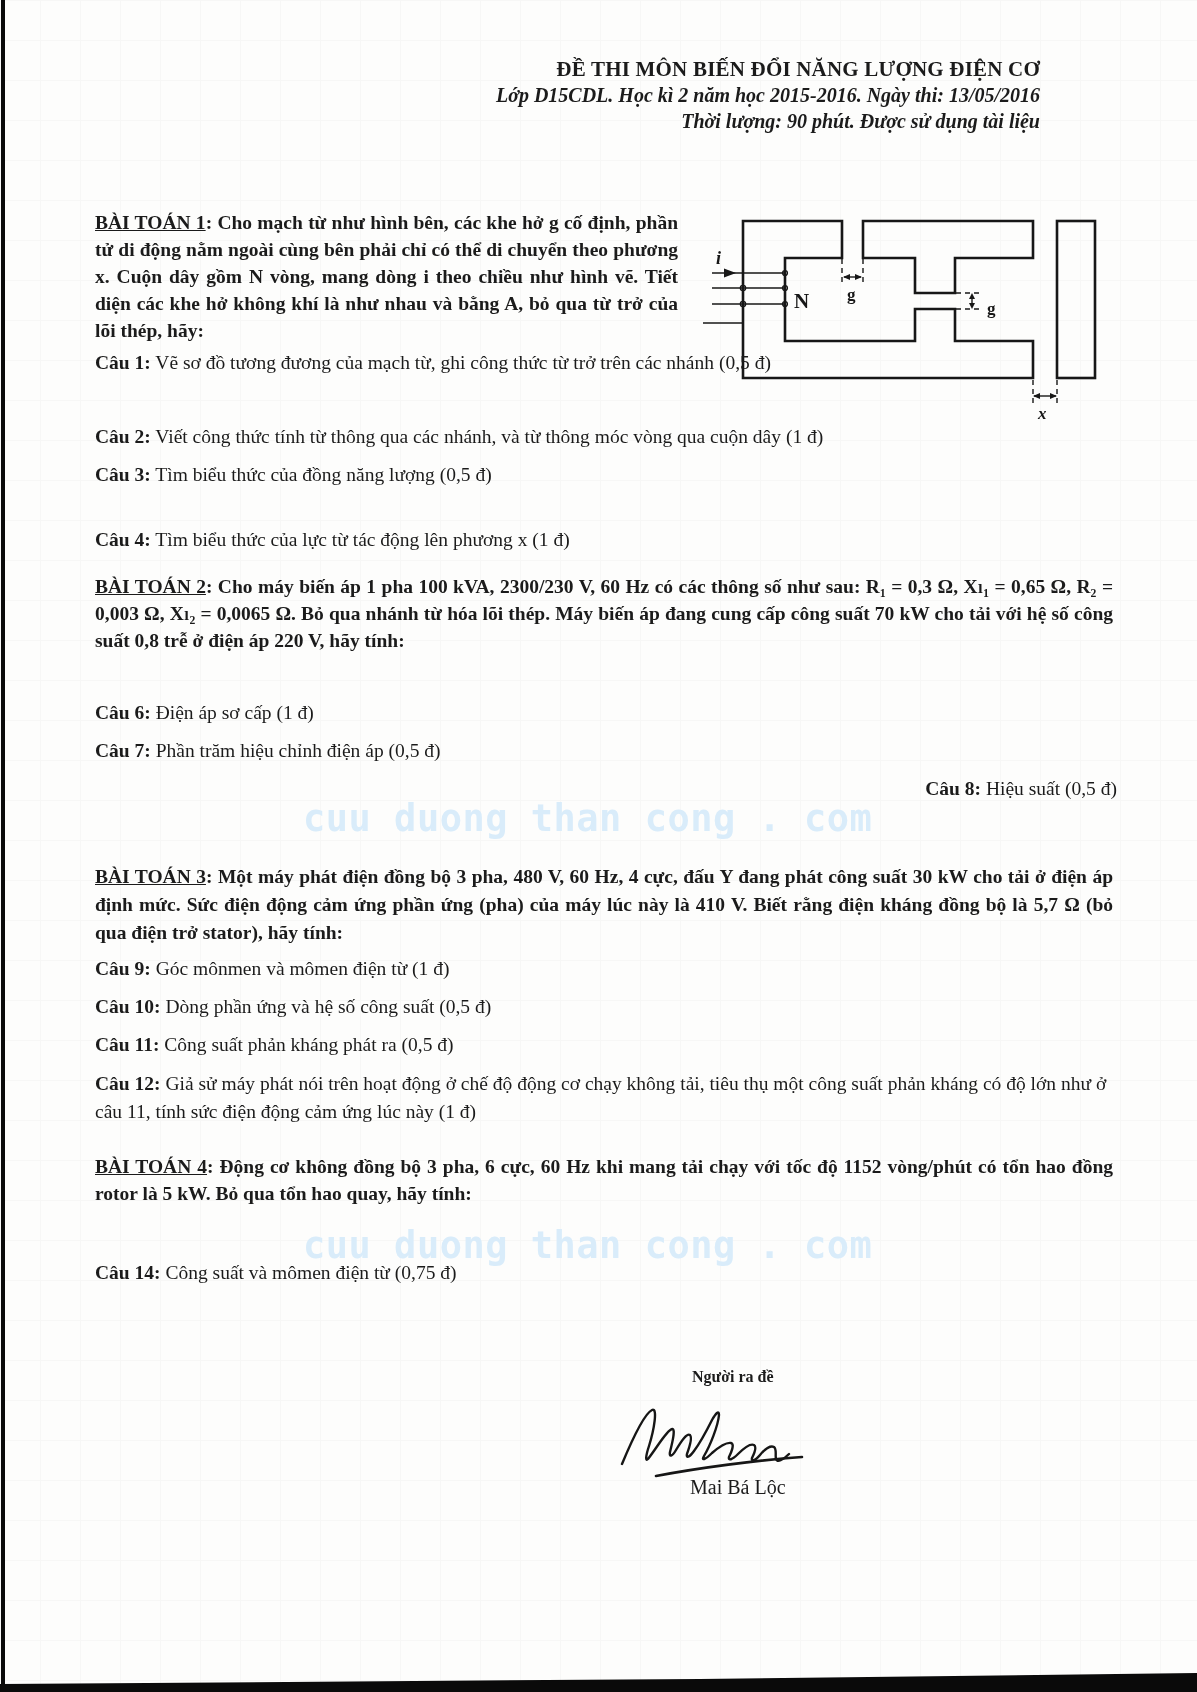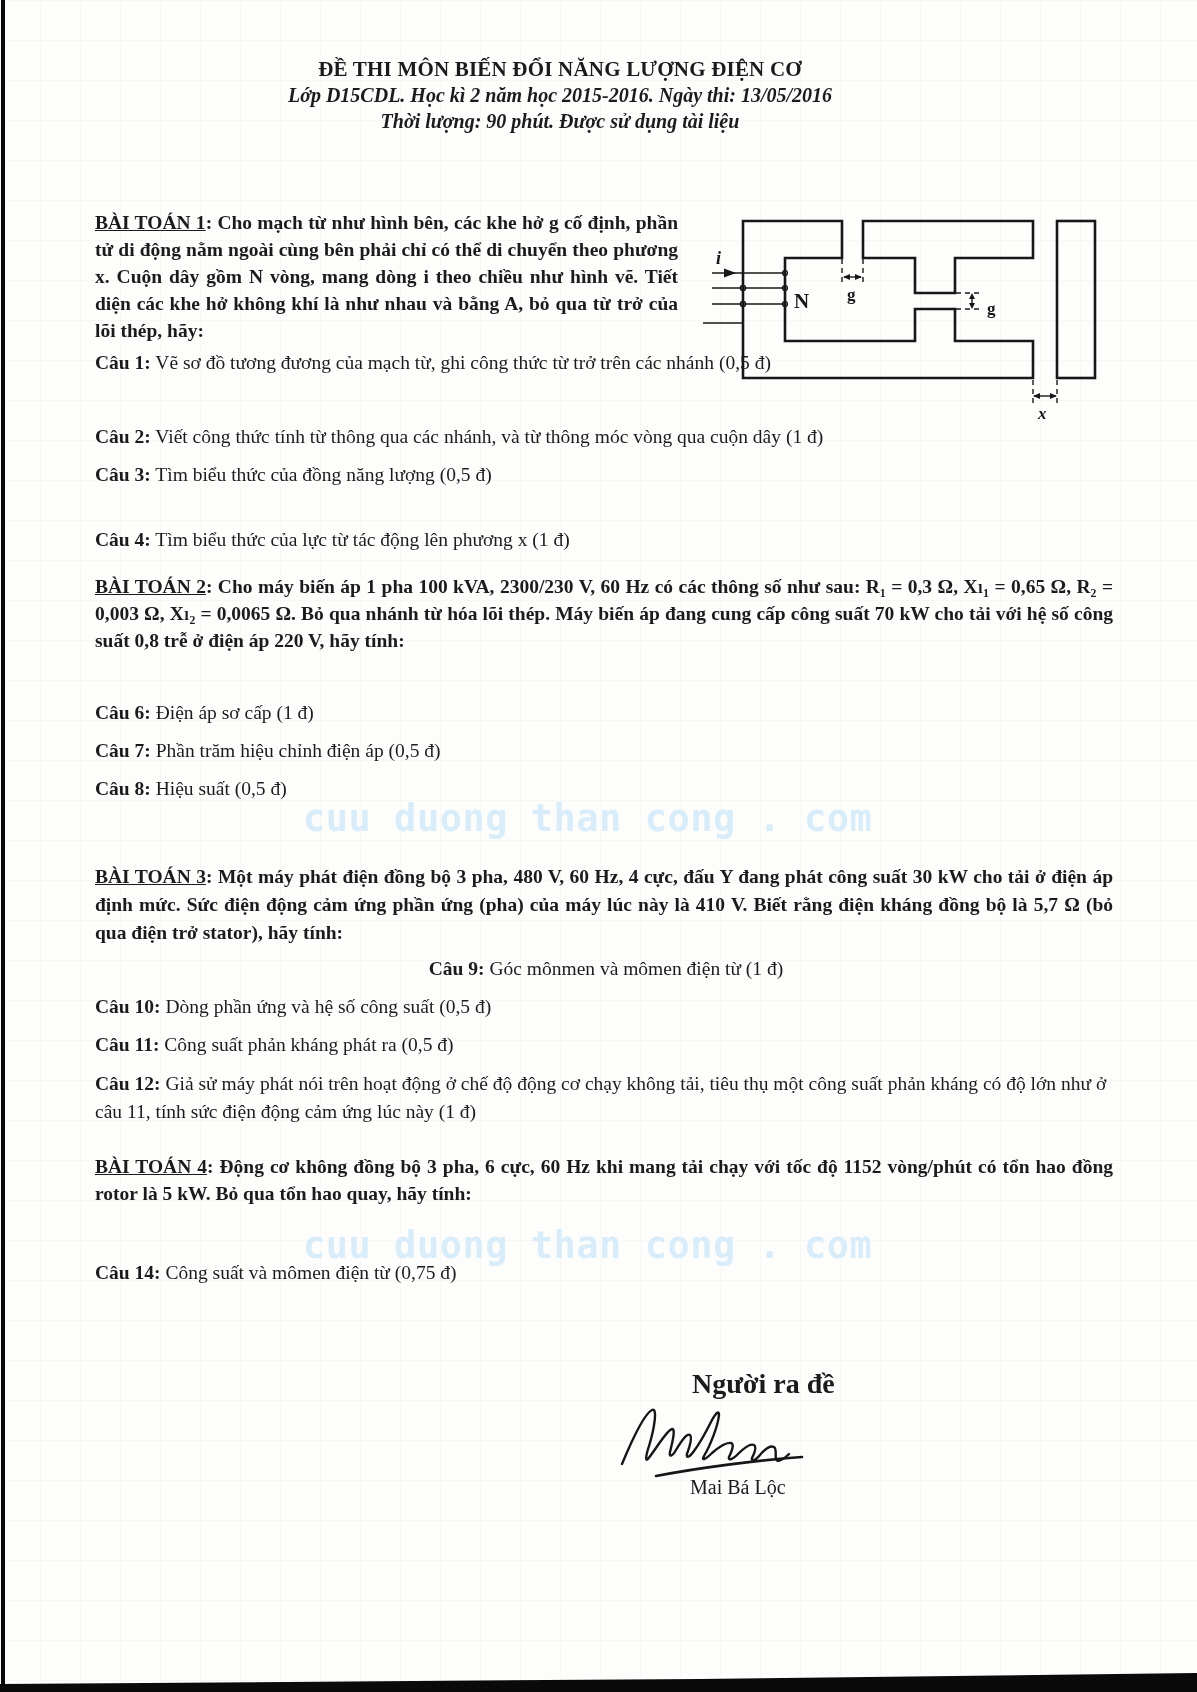--- a/index.html
+++ b/index.html
@@ -11,53 +11,53 @@
     background-image:
       linear-gradient(#f7f7f6 1px, transparent 1px),
       linear-gradient(90deg,#f7f7f6 1px, transparent 1px);
     background-size:40px 40px;
     overflow:hidden;
     font-family:"Liberation Serif","DejaVu Serif",serif;
     color:#1b1b1b;
   }
   .edge-left{position:absolute;left:1px;top:0;width:4px;height:1692px;background:#090909;}
   .edge-bottom{position:absolute;left:0;bottom:0;}
-  .hdr{position:absolute;left:80px;top:56px;width:960px;text-align:center;font-weight:bold;}
+  .hdr{position:absolute;left:80px;top:56px;width:960px;text-align:right;font-weight:bold;}
   .hdr .h1{font-size:21px;line-height:26px;letter-spacing:.2px;}
   .hdr .h2,.hdr .h3{font-size:20px;line-height:26px;font-style:italic;}
   .bt{position:absolute;font-weight:bold;font-size:19.5px;text-align:justify;margin:0;}
   .bt .bt-title{text-decoration:underline;}
   .bt1{left:95px;top:209px;width:583px;line-height:27px;}
   .bt2{left:95px;top:573px;width:1018px;line-height:27px;}
   .bt3{left:95px;top:863px;width:1018px;line-height:28px;}
   .bt4{left:95px;top:1153px;width:1018px;line-height:27px;}
   .q{position:absolute;left:95px;font-size:19.5px;line-height:28px;margin:0;width:1022px;font-family:Liberation Serif, serif;}
   .q .ql{font-weight:bold;}
   .q-hang{padding-left:68px;text-indent:-68px;width:668px;}
   .q1{top:349px;} .q2{top:423px;} .q3{top:461px;} .q4{top:526px;}
-  .q5{top:661px;} .q6{top:699px;} .q7{top:737px;} .q8{top:775px;}
-  .q9{top:955px;text-align:center;} .q10{top:993px;} .q11{top:1031px;} .q12{top:1070px;}
+  .q5{top:661px;} .q6{top:699px;} .q7{top:737px;} .q8{top:775px;text-align:right;}
+  .q9{top:955px;} .q10{top:993px;} .q11{top:1031px;} .q12{top:1070px;}
   .q13{top:1221px;} .q14{top:1259px;}
   .wm{
     position:absolute;
     font-family:"DejaVu Sans Mono",monospace;
     font-size:37px;letter-spacing:0.5px;
     color:#d9ecfa;white-space:nowrap;
     font-weight:bold;
   }
   .wm1{left:303px;top:797px;}
   .wm2{left:303px;top:1224px;}
   .figure{position:absolute;left:670px;top:196px;width:442px;height:228px;}
   .figure svg{display:block;}
   .fig-stroke{fill:none;stroke:#171717;stroke-width:2.6;}
   .fig-thin{fill:none;stroke:#171717;stroke-width:1.4;}
   .fig-dash{fill:none;stroke:#171717;stroke-width:1.4;stroke-dasharray:5 4;}
   .fig-label{font-family:"Liberation Serif","DejaVu Serif",serif;font-weight:bold;fill:#171717;}
   .sig{position:absolute;left:600px;top:1368px;width:300px;}
-  .sig-title{font-weight:bold;font-size:28px;position:absolute;left:92px;top:0;}
+  .sig-title{font-weight:bold;font-size:16px;position:absolute;left:92px;top:0;}
   .sig-svg{position:absolute;left:18px;top:34px;}
   .sig-name{position:absolute;left:90px;top:108px;font-size:20px;}
 </style>
 </head>
 <body>
 
 <div class="page">
 
   <div class="edge-left"></div>
   <svg class="edge-bottom" width="1197" height="22" viewBox="0 0 1197 22">

